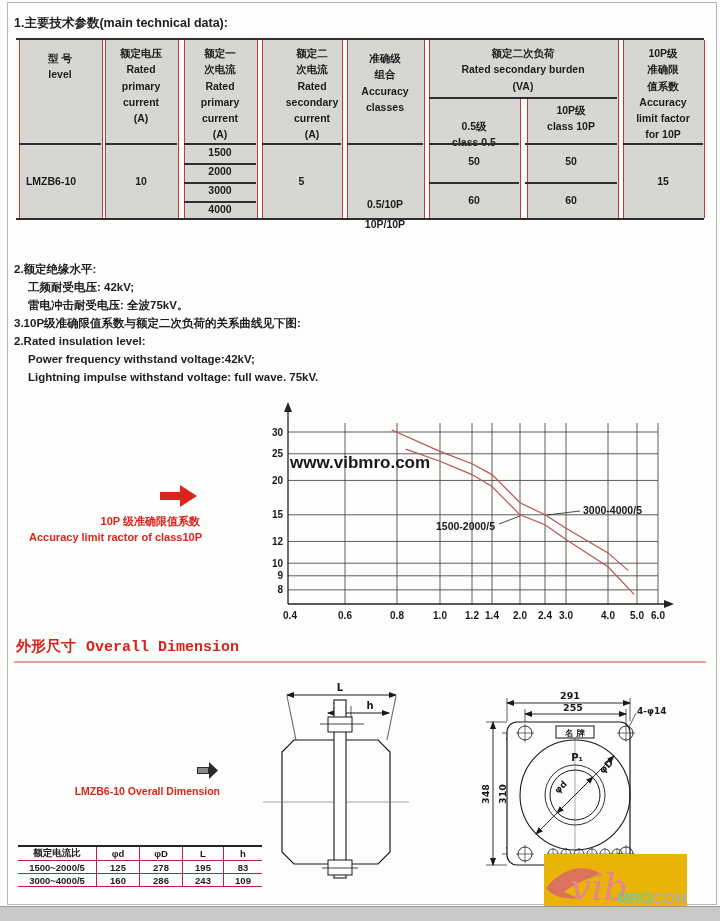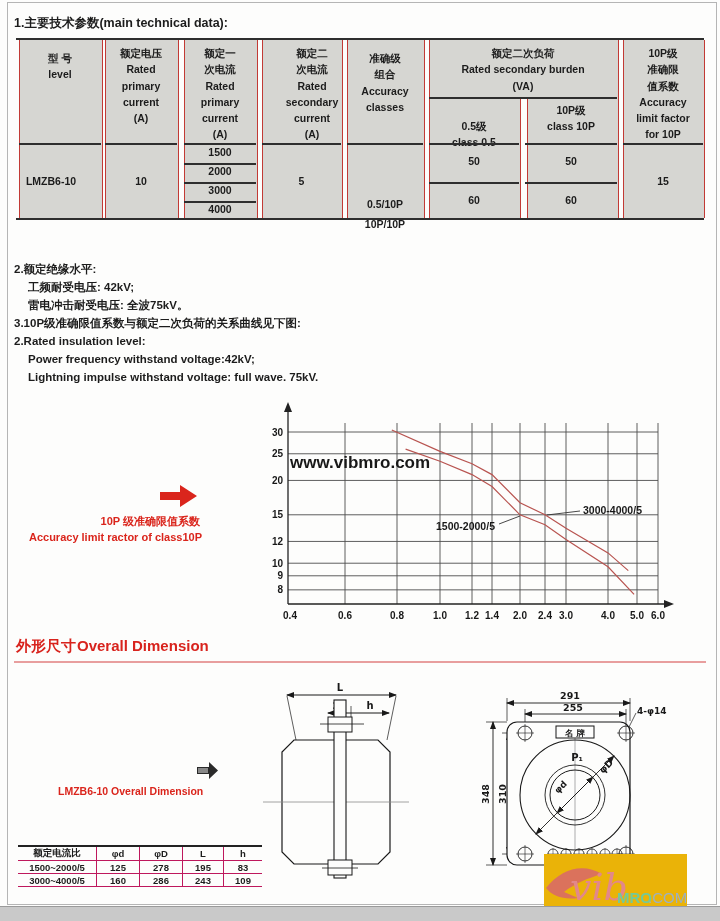--- a/index.html
+++ b/index.html
@@ -30,23 +30,23 @@
   .tick{font-size:10px;}
   .curvelabel{font-size:10.5px;}
   .wm{font-size:17px;font-weight:bold;fill:#dcdcda;}
   
   #redcap{left:18px;top:483px;width:184px;text-align:right;color:#da251c;
           font-size:11px;font-weight:bold;line-height:16px;}
   #redcap .cnline{position:absolute;top:30px;right:2px;white-space:nowrap;margin-left:8px;}
   #redcap .enline{position:absolute;top:46px;right:0px;white-space:nowrap;}
   
   #sec2{left:16px;top:637px;font-size:15px;font-weight:bold;color:#d8231d;white-space:nowrap;}
-  #sec2 .en{margin-left:1px;}
+  #sec2 .en{margin-left:10px;font-family:Liberation Mono, monospace;}
   #sec2line{left:14px;top:661px;width:692px;height:2px;background:#e89e9e;}
-  #lmzlabel{left:58px;top:785px;width:162px;text-align:left;color:#da251c;
+  #lmzlabel{left:58px;top:785px;width:162px;text-align:right;color:#da251c;
             font-size:10.5px;font-weight:bold;}
   
   #ldraw{left:260px;top:682px;}
   #rdraw{left:468px;top:682px;}
   .dsvg text{font-weight:bold;fill:#191919;font-family:"DejaVu Sans","Liberation Sans",sans-serif;}
   
   #dimtable{left:18px;top:845px;border-collapse:collapse;font-size:9.5px;font-weight:bold;
             border-top:2px solid #222;}
   #dimtable td{border:1px solid #be185d;padding:0 3px;text-align:center;height:12px;}
   #dimtable td:first-child{border-left:none;}

